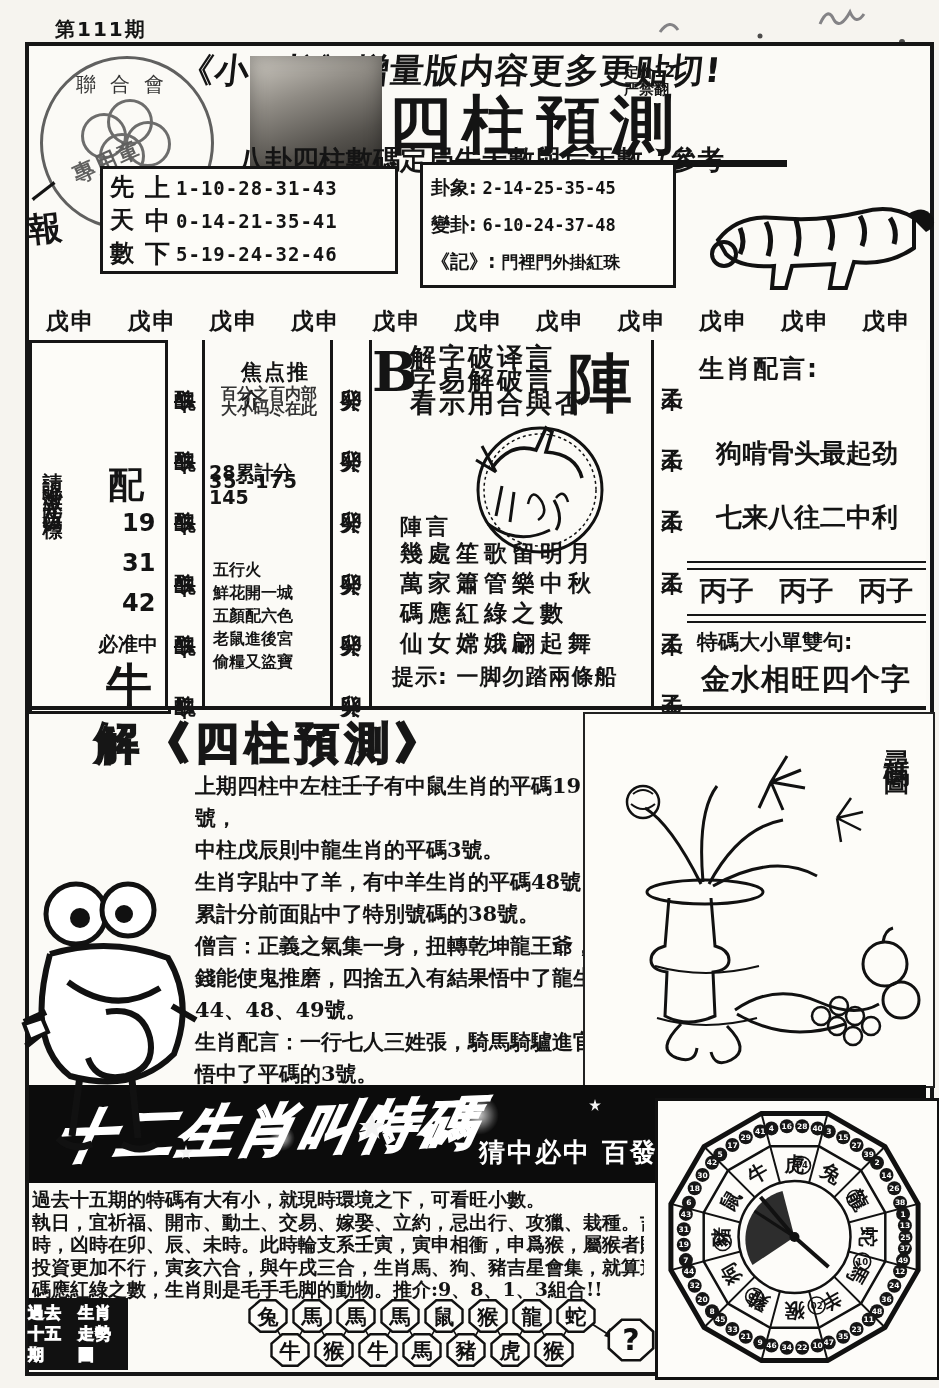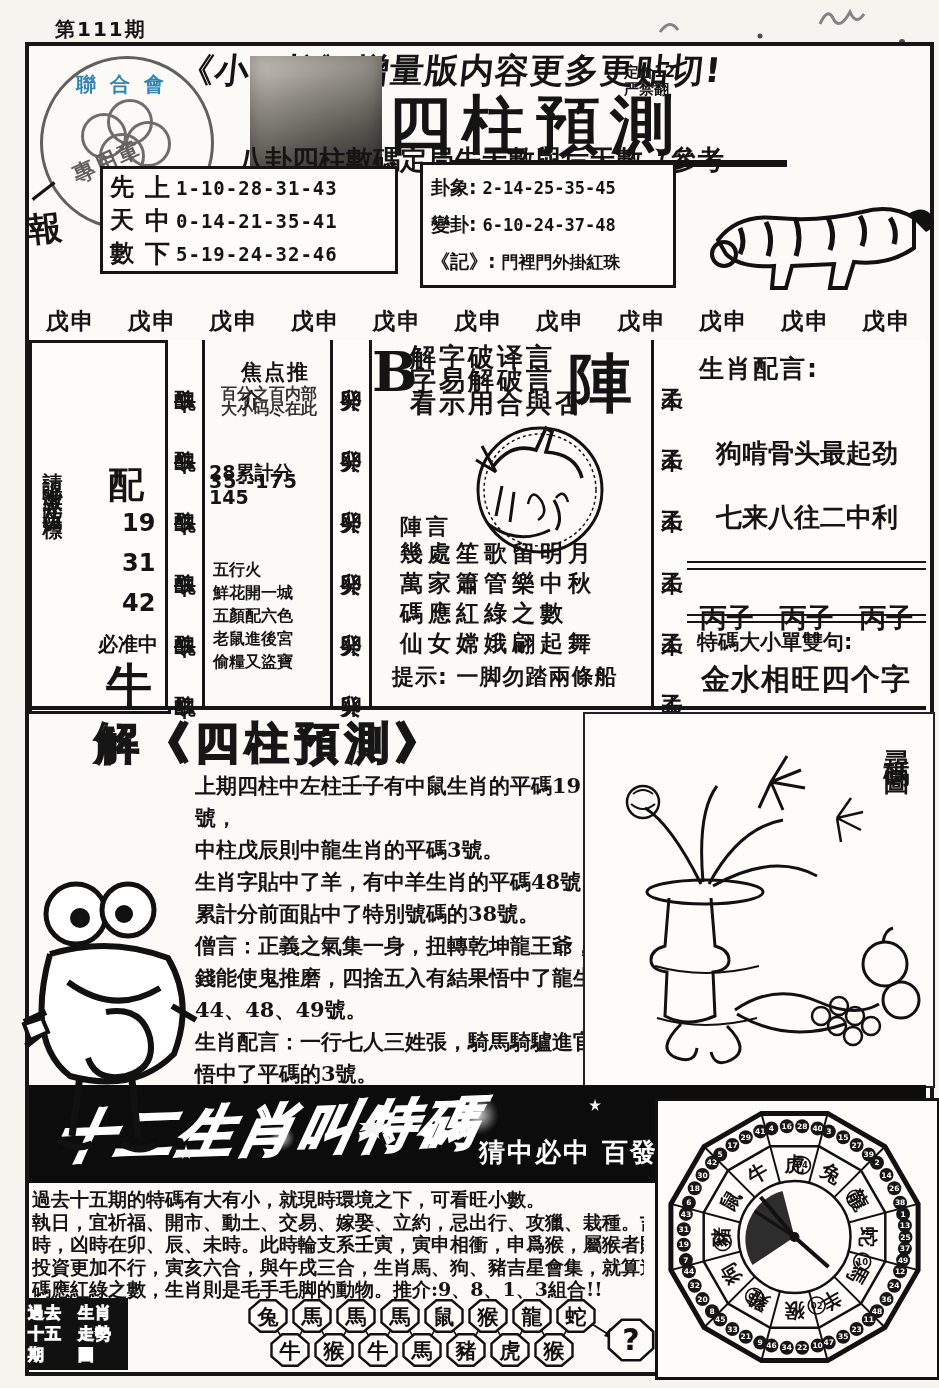--- a/index.html
+++ b/index.html
@@ -13,22 +13,22 @@
   .photo{left:250px;top:56px;width:132px;height:118px;
          background:linear-gradient(160deg,#cfcbc3 0%,#8f8b84 35%,#55524d 70%,#2d2b28 100%);
          box-shadow:inset 0 0 18px #00000055;}
   .main-title{left:388px;top:82px;width:410px;font-size:64px;font-weight:900;letter-spacing:10px;white-space:nowrap;}
   .title-underline{left:452px;top:160px;width:335px;height:7px;background:#141414;}
   .price{left:624px;top:64px;font-size:15px;font-weight:700;line-height:17px;}
   .subtitle{left:238px;top:142px;width:700px;font-size:27px;font-weight:900;white-space:nowrap;overflow:hidden;}
   .stamp{left:40px;top:56px;width:168px;height:168px;border:3px solid #3a3a3a;border-radius:50%;opacity:.8;}
   .stamp .petals{position:absolute;left:38px;top:40px;width:90px;height:80px;}
   .stamp .petals i{position:absolute;border:3px solid #4a4a4a;border-radius:50%;width:40px;height:40px;}
-  .stamp .arc{position:absolute;left:0;top:12px;width:100%;text-align:center;font-size:20px;font-weight:700;
-              letter-spacing:14px;color:#0369a1;}
+  .stamp .arc{position:absolute;left:0;top:12px;width:100%;text-align:center;font-size:20px;font-weight:400;
+              letter-spacing:14px;color:#000000;}
   .stamp .center{position:absolute;left:28px;top:88px;font-size:22px;font-weight:700;color:#3a3a3a;
                  transform:rotate(-24deg);letter-spacing:2px;}
   .masthead-1{left:30px;top:172px;font-size:30px;font-weight:900;transform:rotate(-38deg);}
   .masthead-2{left:28px;top:206px;font-size:34px;font-weight:900;transform:rotate(-6deg);}
   .panel{border:3px solid #161616;background:#fdfcf8;}
   .panel1{left:100px;top:166px;width:292px;height:102px;display:flex;}
   .p1-label{width:38px;display:flex;flex-direction:column;justify-content:space-around;align-items:center;
             font-size:24px;font-weight:900;padding:2px 0;}
   .p1-rows{flex:1;display:flex;flex-direction:column;justify-content:space-around;padding:2px 4px;}
   .panel1 .kv-row{display:flex;align-items:center;gap:6px;}
@@ -70,21 +70,21 @@
   .deer{left:96px;top:68px;width:148px;height:150px;}
   .poem-title{left:34px;top:172px;font-size:22px;font-weight:900;letter-spacing:4px;}
   .poem{left:34px;top:198px;font-size:23px;font-weight:900;line-height:30px;letter-spacing:5px;}
   .hint{left:26px;top:322px;font-size:22px;font-weight:900;letter-spacing:1px;}
   .right-panel{left:687px;top:340px;width:239px;height:368px;background:#fdfcf8;}
   .rp-title{left:12px;top:12px;font-size:25px;font-weight:900;letter-spacing:2px;}
   .rp-line1{left:10px;top:96px;width:220px;text-align:center;font-size:26px;font-weight:900;}
   .rp-line2{left:10px;top:160px;width:220px;text-align:center;font-size:26px;font-weight:900;}
   .rp-div1{left:0;top:221px;width:100%;height:5px;border-top:2px solid #161616;border-bottom:2px solid #161616;}
   .rp-bingzi{left:0;top:230px;width:100%;height:42px;display:flex;justify-content:space-around;align-items:center;
-             font-size:27px;font-weight:900;margin-top:27px;}
+             font-size:27px;font-weight:900;}
   .rp-div2{left:0;top:274px;width:100%;height:5px;border-top:2px solid #161616;border-bottom:2px solid #161616;}
   .rp-sp-title{left:10px;top:288px;font-size:21px;font-weight:900;}
   .rp-sp-line{left:4px;top:320px;width:230px;text-align:center;font-size:29px;font-weight:900;letter-spacing:1px;}
   .jie-sec-top{left:29px;top:706px;width:897px;height:4px;background:#161616;}
   .jie-title{left:95px;top:714px;font-size:44px;font-weight:900;letter-spacing:6px;color:transparent;
              -webkit-text-stroke:2px #161616;}
   .jie-par{left:195px;top:770px;width:420px;font-size:21px;font-weight:700;line-height:32px;
            font-family:"DejaVu Serif","Liberation Serif",serif;}
   .flower-box{left:583px;top:712px;width:348px;height:372px;border:2px solid #222;background:#fdfcf8;}
   .map-label{right:18px;top:16px;position:absolute;writing-mode:vertical-rl;text-orientation:upright;

